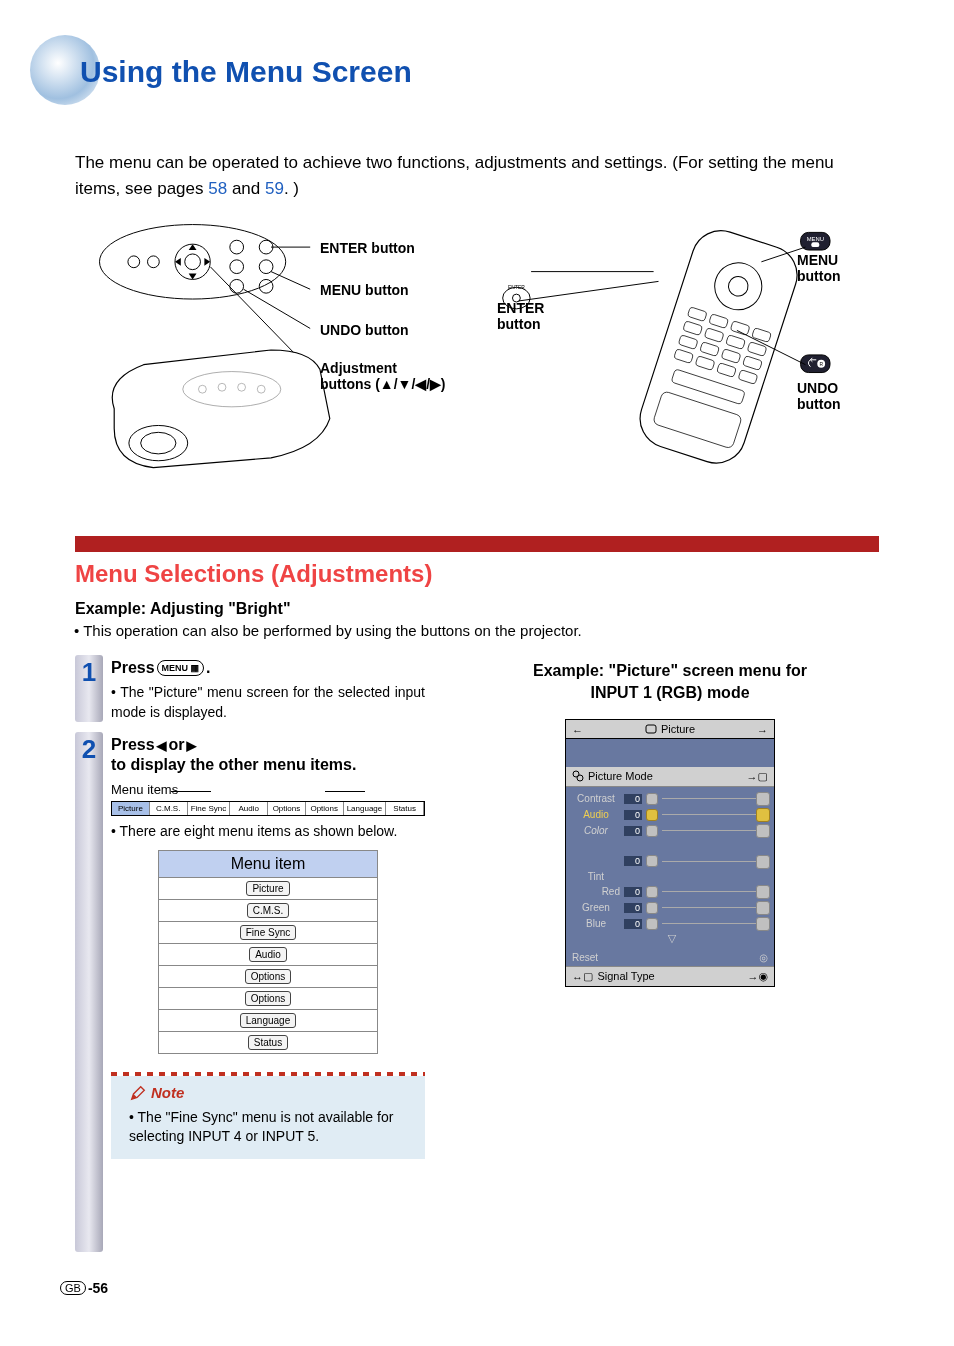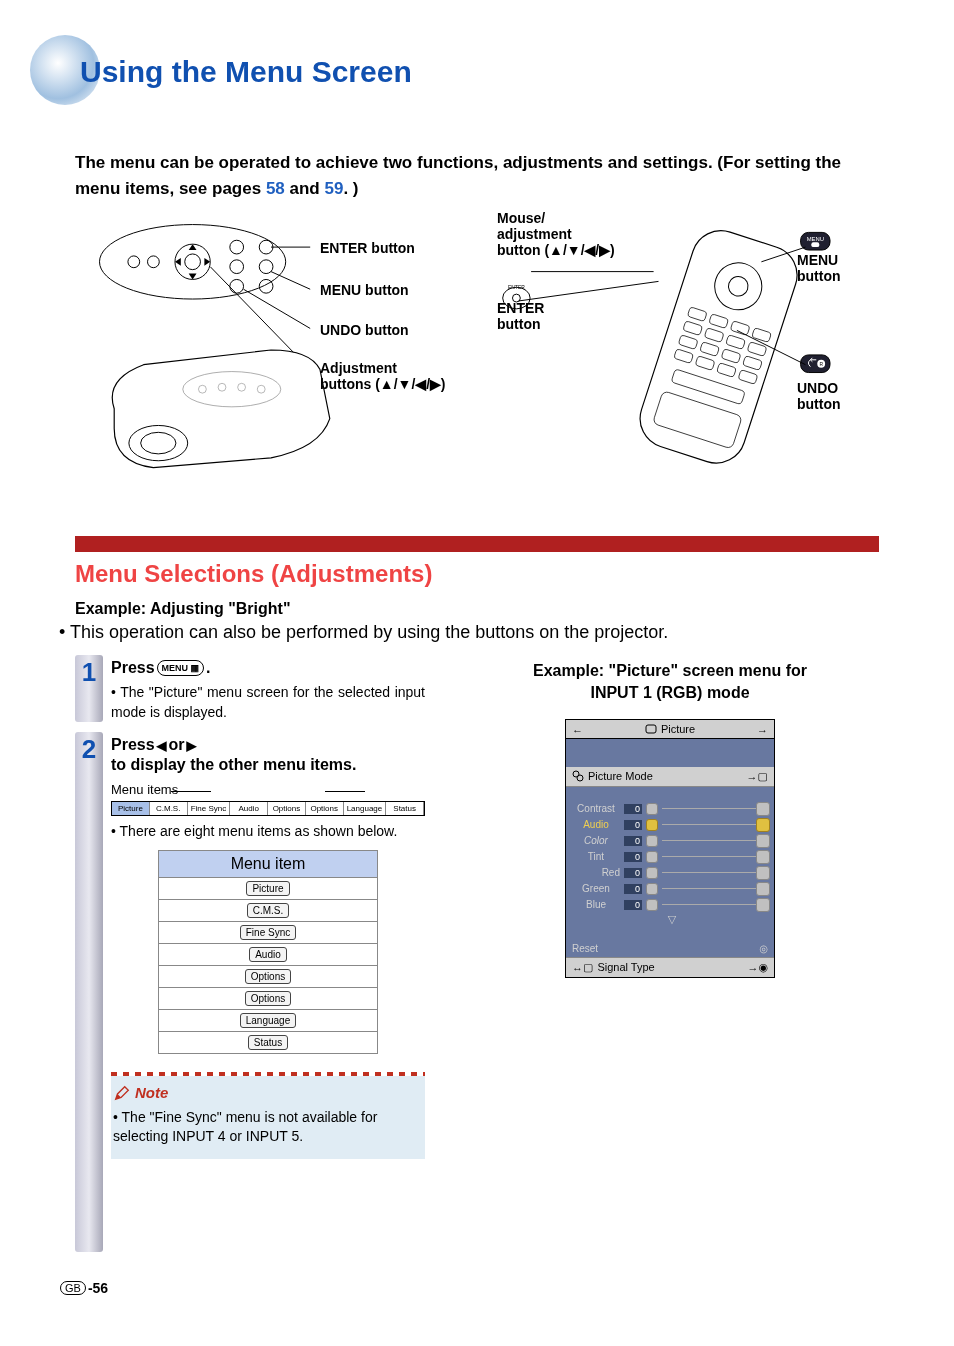--- a/index.html
+++ b/index.html
@@ -27,21 +27,21 @@
     font-size: 30px;
     font-weight: bold;
     color: #1050b0;
   }
   .intro-text {
     position: absolute;
     top: 150px;
     left: 75px;
     right: 75px;
     font-size: 17px;
-    font-weight: bold;
+    font-weight: normal;
     line-height: 1.5;
   }
   .intro-text .page-link { color: #2060c0; }
   .diagrams-row {
     position: absolute;
     top: 210px;
     left: 75px;
     right: 75px;
     height: 280px;
     display: flex;
@@ -80,22 +80,22 @@
   .example-line1 {
     position: absolute;
     top: 600px;
     left: 75px;
     font-size: 16px;
     font-weight: bold;
   }
   .example-line2 {
     position: absolute;
     top: 622px;
-    left: 59px;
-    font-size: 18px;
+    left: 74px;
+    font-size: 15px;
   }
   .steps-column {
     position: absolute;
     top: 655px;
     left: 75px;
     width: 350px;
   }
   .step-block {
     display: flex;
     margin-bottom: 10px;
@@ -191,21 +191,21 @@
     font-size: 10px;
     background: #f4f4f4;
   }
   .note-divider {
     height: 4px;
     background: repeating-linear-gradient(to right, #c03020 0, #c03020 6px, transparent 6px, transparent 12px);
     margin-top: 18px;
   }
   .note-box {
     background: #e0ecf4;
-    padding: 8px 2px 12px;
+    padding: 8px 18px 12px;
   }
   .note-title {
     font-size: 15px;
     color: #c03020;
     font-style: italic;
     font-weight: bold;
     display: flex;
     align-items: center;
     gap: 4px;
   }
@@ -251,21 +251,21 @@
     background: #d0d0d0;
     display: flex;
     align-items: center;
     justify-content: space-between;
     padding: 3px 6px;
     border-bottom: 1px solid #888;
     margin-top: 28px;
   }
   .osd-body {
     background: #6878a0;
-    padding: 14px 6px;
+    padding: 4px 6px;
   }
   .osd-row {
     display: flex;
     align-items: center;
     gap: 4px;
     padding: 2px 0;
     color: #d0d0d0;
     font-size: 10px;
   }
   .osd-row-active { color: #f0d050; }
@@ -454,25 +454,20 @@
       <line x1="255" y1="120" x2="325" y2="155" stroke="#000"></line>
 
       <g transform="translate(15,75)">
         <ellipse cx="15" cy="12" rx="14" ry="11" fill="#fff" stroke="#000"></ellipse>
         <circle cx="15" cy="12" r="4" fill="#fff" stroke="#000"></circle>
         <text x="15" y="3" font-size="5" text-anchor="middle">ENTER</text>
       </g>
       <line x1="45" y1="60" x2="170" y2="60" stroke="#000"></line>
       <line x1="32" y1="90" x2="175" y2="70" stroke="#000"></line>
     </svg>
-    <div class="diag-label" style="top:0px; left:10px;">
-      <span>Mouse/</span><br>
-      <span>adjustment</span><br>
-      <span>button (▲/▼/◀/▶)</span>
-    </div>
     <div class="diag-label" style="top:90px; left:10px;">
       <span>ENTER</span><br>
       <span>button</span>
     </div>
     <div class="diag-label" style="top:42px; left:310px;">MENU button</div>
     <div class="diag-label" style="top:170px; left:310px;">UNDO button</div>
   </div>
 </div>
 
 <div class="red-bar"></div>
@@ -606,21 +601,21 @@
           <span class="osd-knob"></span>
           <span class="osd-slider"></span>
         </div>
         <div class="osd-row">
           <span style="width:48px;font-style:italic;">Color</span>
           <span class="osd-val">0</span>
           <span class="osd-knob"></span>
           <span class="osd-slider"></span>
         </div>
         <div class="osd-row">
-          <span style="width:48px;">Tint</span>
+          <span style="width:48px;margin-top:30px;">Tint</span>
           <span class="osd-val">0</span>
           <span class="osd-knob"></span>
           <span class="osd-slider"></span>
         </div>
         <div class="osd-row">
           <span style="width:48px;text-align:right;">Red</span>
           <span class="osd-val">0</span>
           <span class="osd-knob"></span>
           <span class="osd-slider"></span>
         </div>

